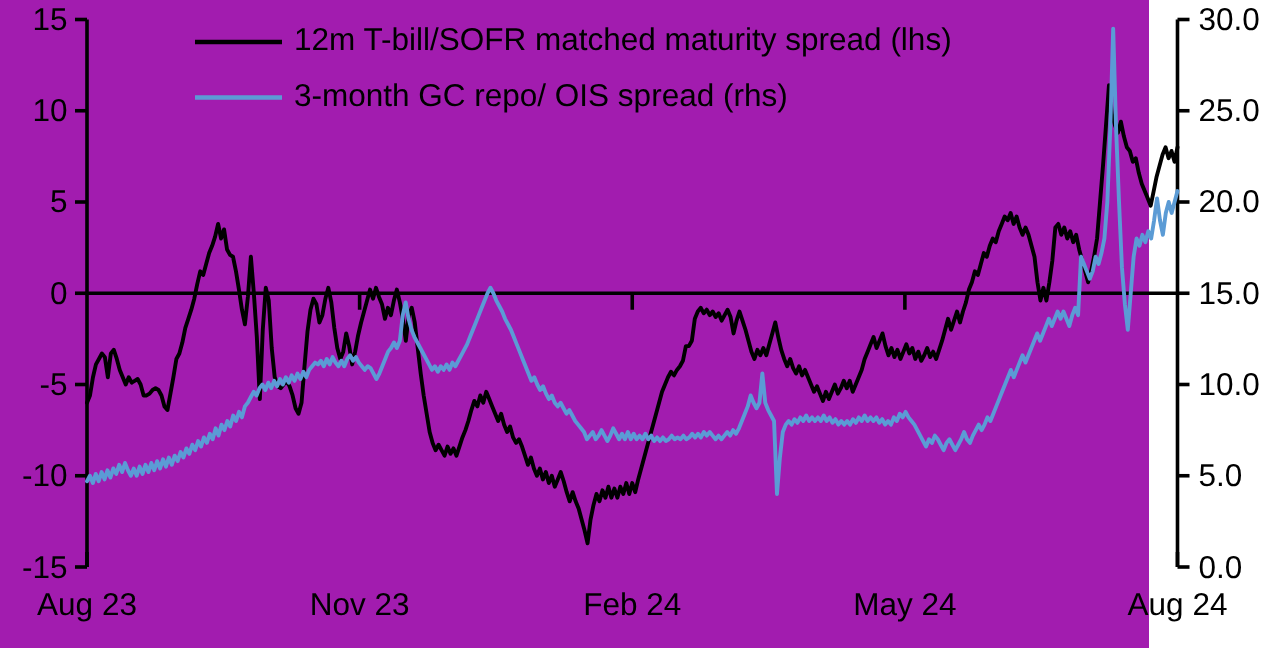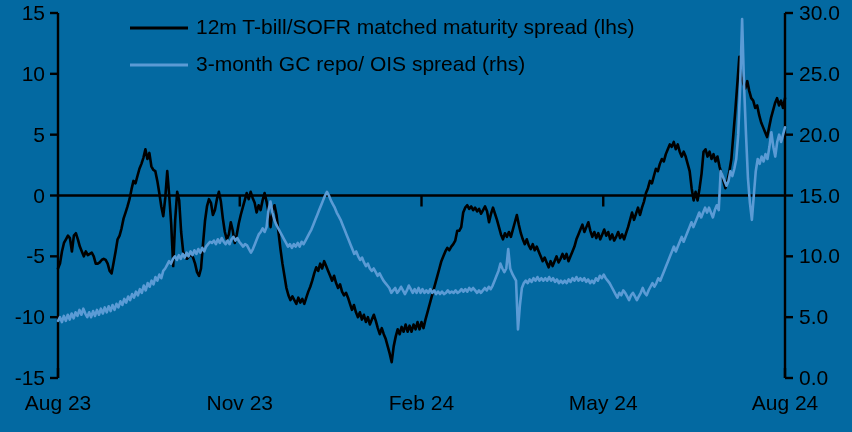--- a/index.html
+++ b/index.html
@@ -1,17 +1,17 @@
 <!DOCTYPE html>
 <html><head>
 <meta charset="utf-8">
 <style>
   html,body{margin:0;padding:0;background:#ffffff;}
   body{width:852px;height:432px;font-family:"Liberation Sans",sans-serif;overflow:hidden;}
-  #root{position:relative;width:852px;height:432px;background:#0369a1;}
+  #root{position:relative;width:766px;height:432px;background:#a21caf;}
   #plot-svg{position:absolute;left:0;top:0;width:852px;height:432px;display:block;}
   .axis-label{font-family:"Liberation Sans",sans-serif;font-size:21px;fill:#000;}
   .tick-left{text-anchor:end;}
   .tick-right{text-anchor:start;}
   .tick-bottom{text-anchor:middle;}
   .legend-text{font-family:"Liberation Sans",sans-serif;font-size:21px;fill:#000;dominant-baseline:middle;}
 </style>
 </head>
 <body>
 

